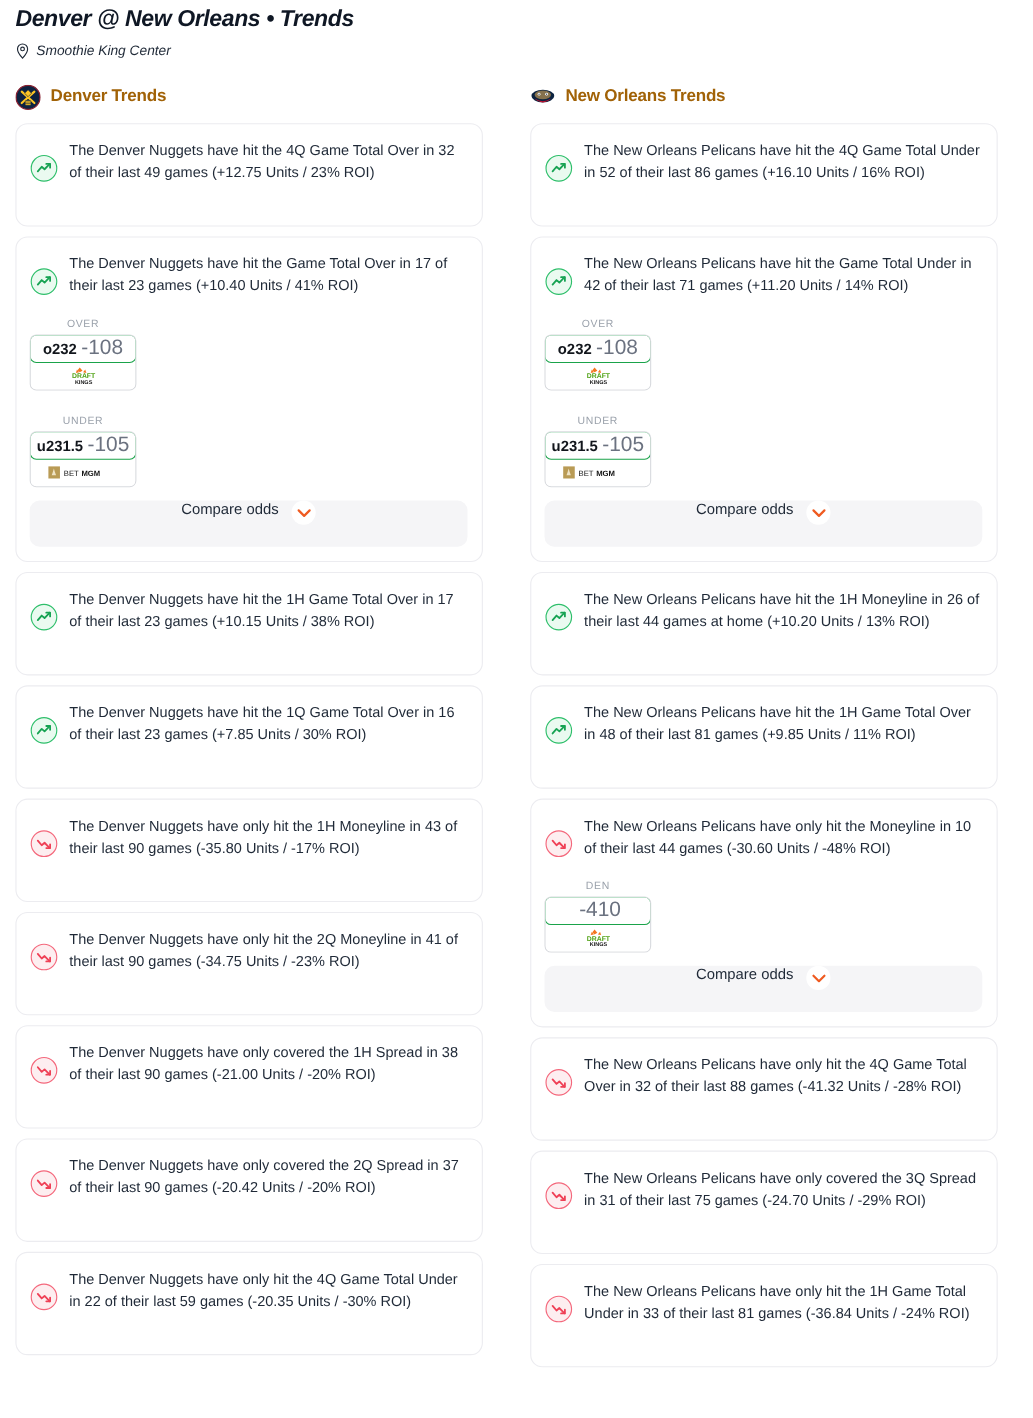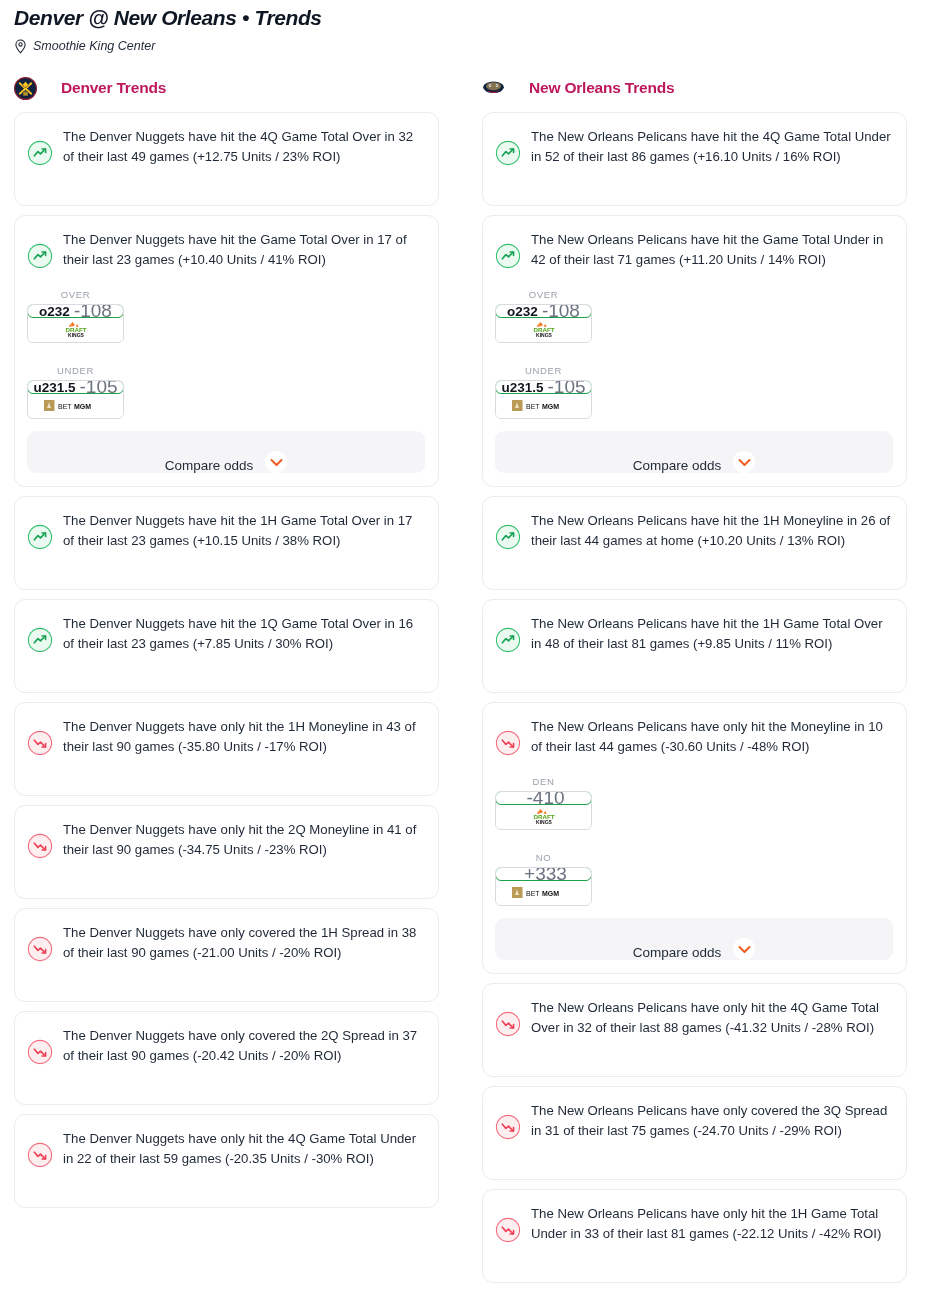--- a/index.html
+++ b/index.html
@@ -66,23 +66,22 @@
     display: flex;
     align-items: center;
     gap: 9px;
     height: 26px;
     margin-bottom: 11px;
   }
   .team-logo { width: 23px; height: 23px; flex: none; display: block; }
   .column-title {
     font-size: 15.5px;
     font-weight: bold;
-    color: #be185d;
+    color: #a16207;
     letter-spacing: -0.2px;
-    margin-left: 15px;
   }
 
   
   .trend-card {
     border: 1px solid #ececf0;
     border-radius: 11px;
     background: #ffffff;
     margin-bottom: 9px;
     padding: 12px 13px 12px 12px;
     position: relative;
@@ -130,21 +129,21 @@
   .odds-box {
     border: 1px solid #d8dade;
     border-radius: 6px;
     overflow: hidden;
     background: #fff;
   }
   .odds-value {
     border: 1.5px solid #1aa34a;
     border-radius: 6px;
     margin: -1px;
-    height: 14px;
+    height: 26px;
     display: flex;
     align-items: center;
     justify-content: center;
     gap: 4px;
     background: #fff;
     position: relative;
     z-index: 2;
   }
   .odds-line {
     font-size: 13.5px;
@@ -163,21 +162,21 @@
     background: #fff;
   }
   .book-logo { display: block; }
 
   .compare-odds {
     margin-top: 12px;
     height: 42px;
     background: #f5f5f7;
     border-radius: 9px;
     display: flex;
-    align-items: flex-end;
+    align-items: flex-start;
     justify-content: center;
     gap: 12px;
     cursor: pointer;
   }
   .compare-odds-label {
     font-size: 13.5px;
     color: #1f2937;
     font-weight: normal;
   }
   .chevron-circle {
@@ -528,37 +527,20 @@
                 <svg class="book-logo" width="54" height="17" viewBox="0 0 108 34" xmlns="http://www.w3.org/2000/svg">
                   <path d="M47 2 l5 6 -5 3 -4-4z" fill="#f4761f"></path>
                   <path d="M42 6 l4 5 -6 1z" fill="#f4761f"></path>
                   <path d="M57 6 l-4 5 6 1z" fill="#f4761f"></path>
                   <text x="54" y="22" font-family="'Liberation Sans',sans-serif" font-size="12.5" font-weight="bold" fill="#53a318" text-anchor="middle">DRAFT</text>
                   <text x="54" y="31.5" font-family="'Liberation Sans',sans-serif" font-size="10" font-weight="bold" fill="#111" text-anchor="middle">KINGS</text>
                 </svg>
               </div>
             </div>
           </div>
-          <div class="odds-col">
-            <div class="odds-label">NO</div>
-            <div class="odds-box">
-              <div class="odds-value">
-                <span class="odds-line"></span>
-                <span class="odds-price">+333</span>
-              </div>
-              <div class="odds-book">
-                <svg class="book-logo" width="66" height="15" viewBox="0 0 132 30" xmlns="http://www.w3.org/2000/svg">
-                  <rect x="2" y="4" width="21" height="22" fill="#b99b55"></rect>
-                  <path d="M8 20c2-5 3-9 4-12 1 4 2 8 4 12z" fill="#efe3c4"></path>
-                  <text x="30" y="21" font-family="'Liberation Sans',sans-serif" font-size="14" font-weight="normal" fill="#111">BET</text>
-                  <text x="62" y="21" font-family="'Liberation Sans',sans-serif" font-size="14" font-weight="bold" fill="#111">MGM</text>
-                </svg>
-              </div>
-            </div>
-          </div>
         </div>
 
         <div class="compare-odds">
           <span class="compare-odds-label">Compare odds</span>
           <span class="chevron-circle">
             <svg width="13" height="9" viewBox="0 0 13 9" xmlns="http://www.w3.org/2000/svg">
               <path d="M1.5 2 L6.5 7 L11.5 2" stroke="#ef5b21" stroke-width="2" fill="none" stroke-linecap="round" stroke-linejoin="round"></path>
             </svg>
           </span>
         </div>
@@ -592,19 +574,19 @@
 
       <div class="trend-card plain">
         <div class="trend-main">
           <span>
             <svg class="trend-icon" viewBox="0 0 30 30" xmlns="http://www.w3.org/2000/svg">
               <circle cx="15" cy="15" r="13.4" fill="#fdeef0" stroke="#f4687c" stroke-width="1.2"></circle>
               <path d="M8.5 11.8 L12.6 16.6 L15.6 14 L21 19.6" stroke="#ef4056" stroke-width="1.9" fill="none" stroke-linecap="round" stroke-linejoin="round"></path>
               <path d="M17.4 19.6 H21.4 V15.7" stroke="#ef4056" stroke-width="1.9" fill="none" stroke-linecap="round" stroke-linejoin="round"></path>
             </svg>
           </span>
-          <span class="trend-text">The New Orleans Pelicans have only hit the 1H Game Total Under in 33 of their last 81 games (-22.12 Units / -42% ROI)</span>
+          <span class="trend-text">The New Orleans Pelicans have only hit the 1H Game Total Under in 33 of their last 81 games (-36.84 Units / -24% ROI)</span>
         </div>
       </div>
     </div>
 
   </div>
 </div>
 
 </body></html>

